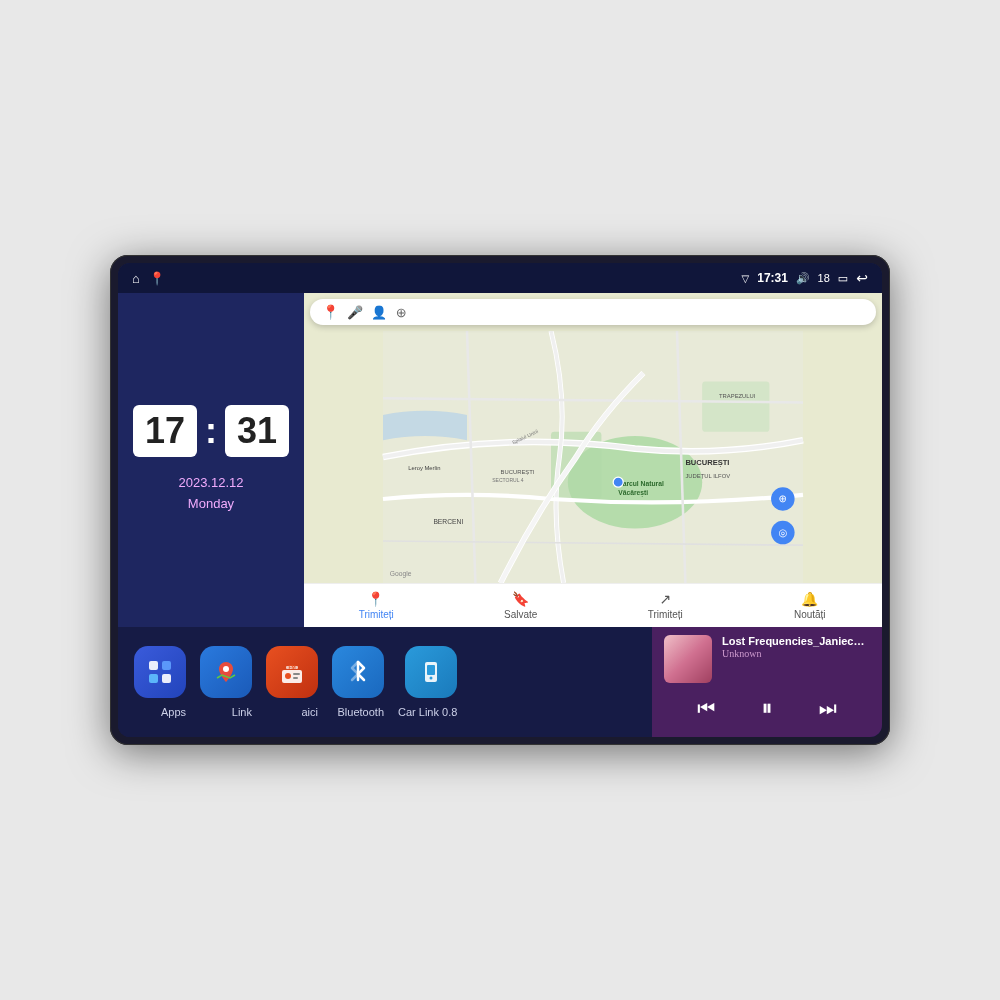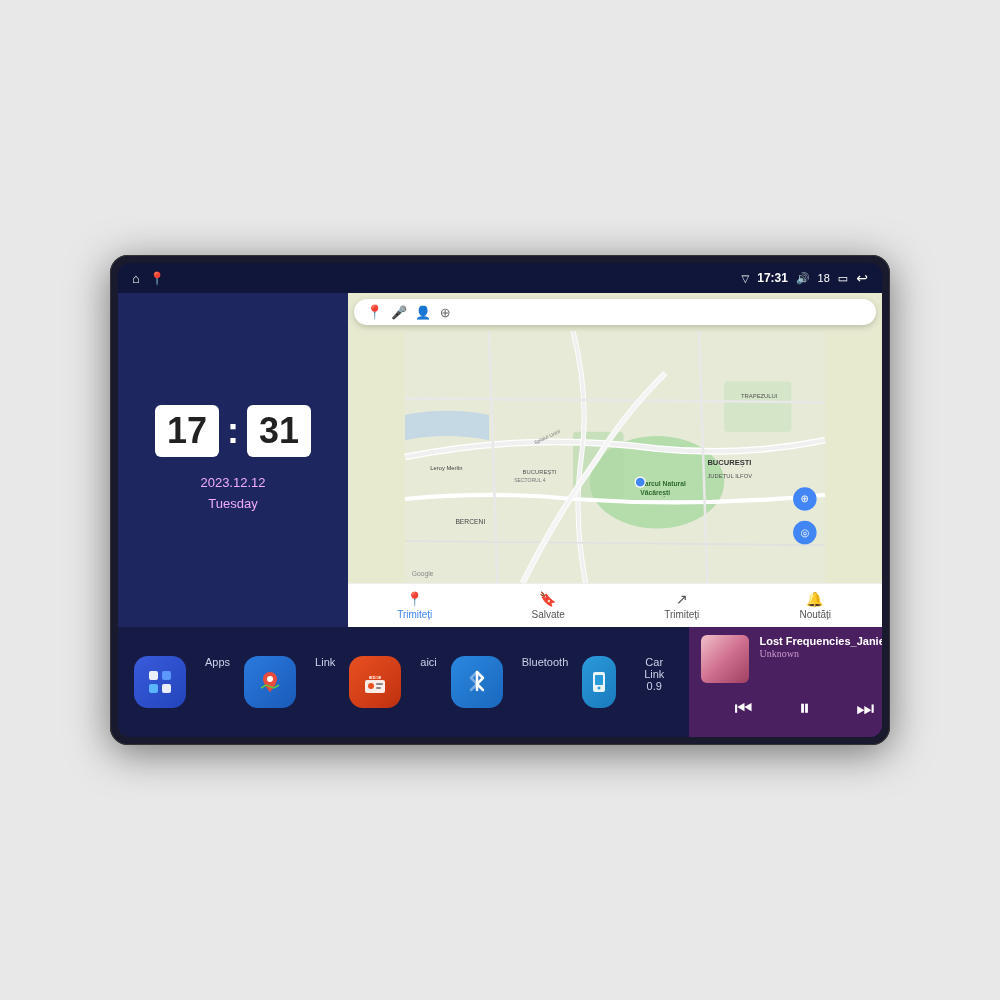--- a/index.html
+++ b/index.html
@@ -64,21 +64,21 @@
 
     
     .main-content {
       display: flex;
       flex: 1;
       overflow: hidden;
     }
 
     
     .left-panel {
-      width: 230px;
+      width: 186px;
       background: #1e2660;
       display: flex;
       flex-direction: column;
       align-items: center;
       justify-content: center;
       flex-shrink: 0;
       padding: 10px;
     }
 
     .clock-container {
@@ -204,23 +204,23 @@
     .apps-panel {
       display: flex;
       align-items: center;
       padding: 8px 16px;
       gap: 14px;
       flex: 1;
     }
 
     .app-icon-item {
       display: flex;
-      flex-direction: row;
-      align-items: flex-start;
-      gap: 19px;
+      flex-direction: column;
+      align-items: flex-end;
+      gap: 8px;
       cursor: pointer;
     }
 
     .app-icon-circle {
       width: 52px;
       height: 52px;
       border-radius: 14px;
       display: flex;
       align-items: center;
       justify-content: center;
@@ -328,21 +328,21 @@
     <div class="main-content">
 
       <div class="left-panel">
         <div class="clock-container">
           <div class="clock-block">17</div>
           <div class="clock-colon">:</div>
           <div class="clock-block">31</div>
         </div>
         <div class="clock-date">
           <div>2023.12.12</div>
-          <div>Tuesday</div>
+          <div>Monday</div>
         </div>
       </div>
 
       <div class="right-panel">
         <div class="map-search-bar">
           <span class="map-pin-icon">📍</span>
           <div class="map-search-icons">
             <span style="font-size:13px;color:#666">🎤</span>
             <span style="font-size:13px;color:#4285f4">👤</span>
             <span style="font-size:13px;color:#666">⊕</span>
@@ -470,21 +470,21 @@
         </div>
 
         <div class="app-icon-item">
           <div class="app-icon-circle" style="background: linear-gradient(135deg, #2a9adb, #1a7abb);">
             <svg width="28" height="28" viewBox="0 0 28 28" fill="none">
               <rect x="8" y="4" width="12" height="20" rx="2" fill="white" opacity="0.9"></rect>
               <rect x="10" y="7" width="8" height="10" rx="1" fill="#2a9adb"></rect>
               <circle cx="14" cy="20" r="1.5" fill="#2a9adb"></circle>
             </svg>
           </div>
-          <span class="app-icon-label">Car Link 0.9</span>
+          <span class="app-icon-label">Car Link 0.8</span>
         </div>
       </div>
 
       <div class="music-panel">
         <div class="music-info">
           <div class="album-art">
             <div class="album-art-inner"></div>
           </div>
           <div class="music-text">
             <div class="music-title">Lost Frequencies_Janieck Devy-...</div>

